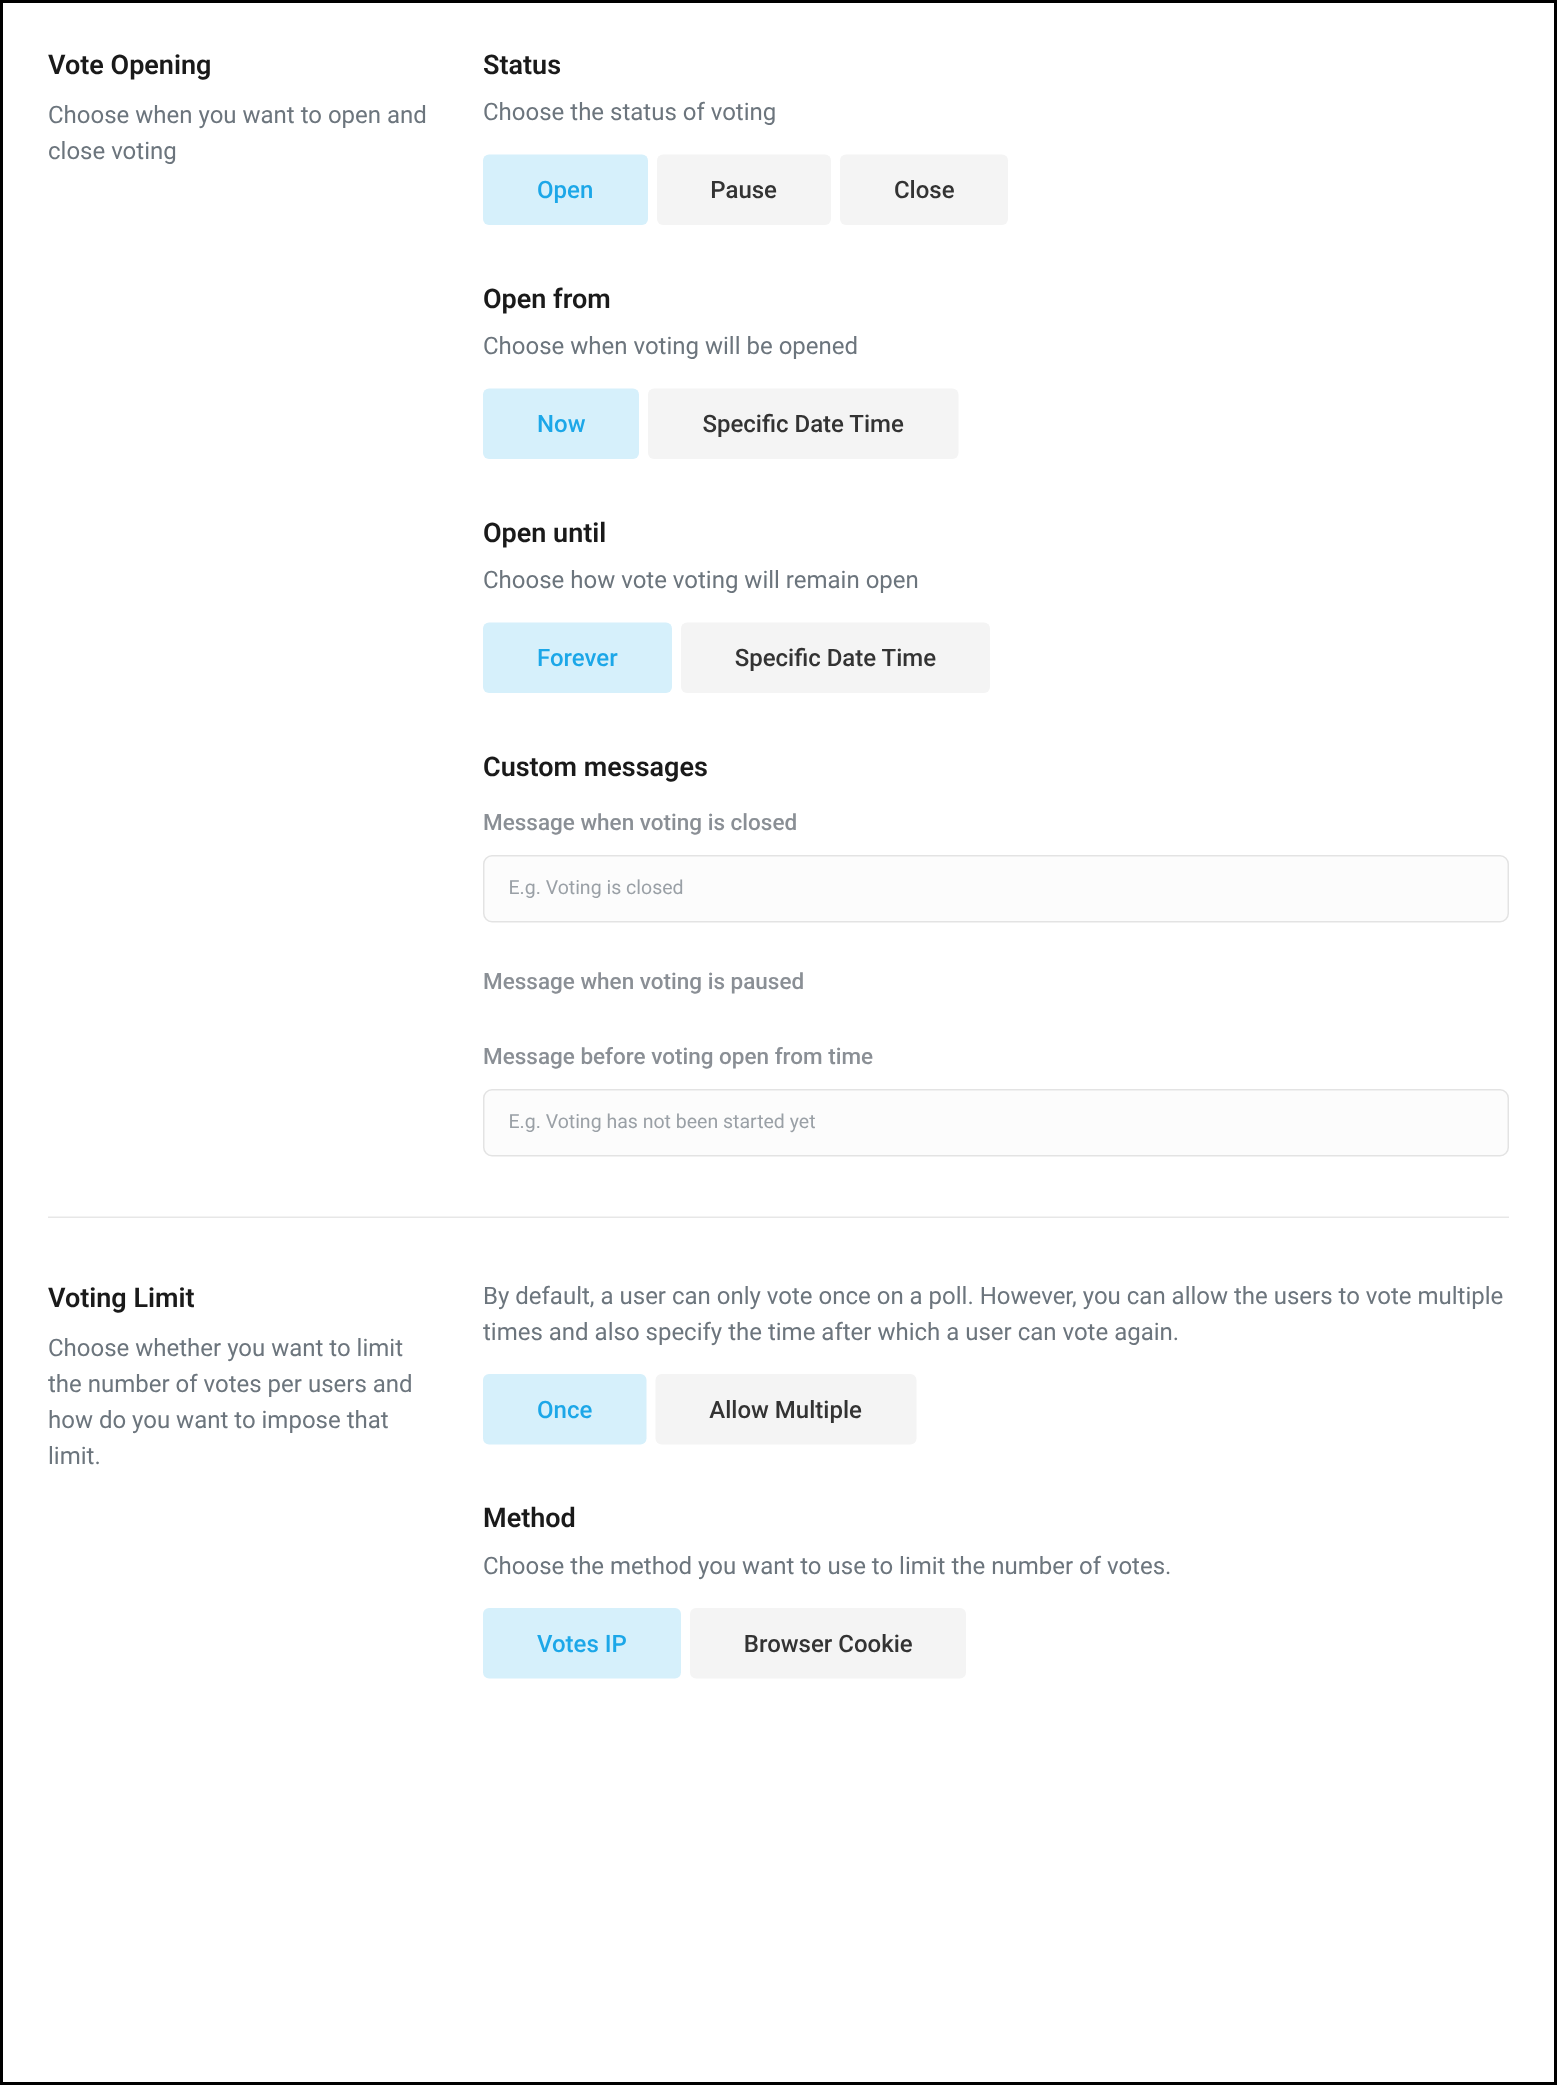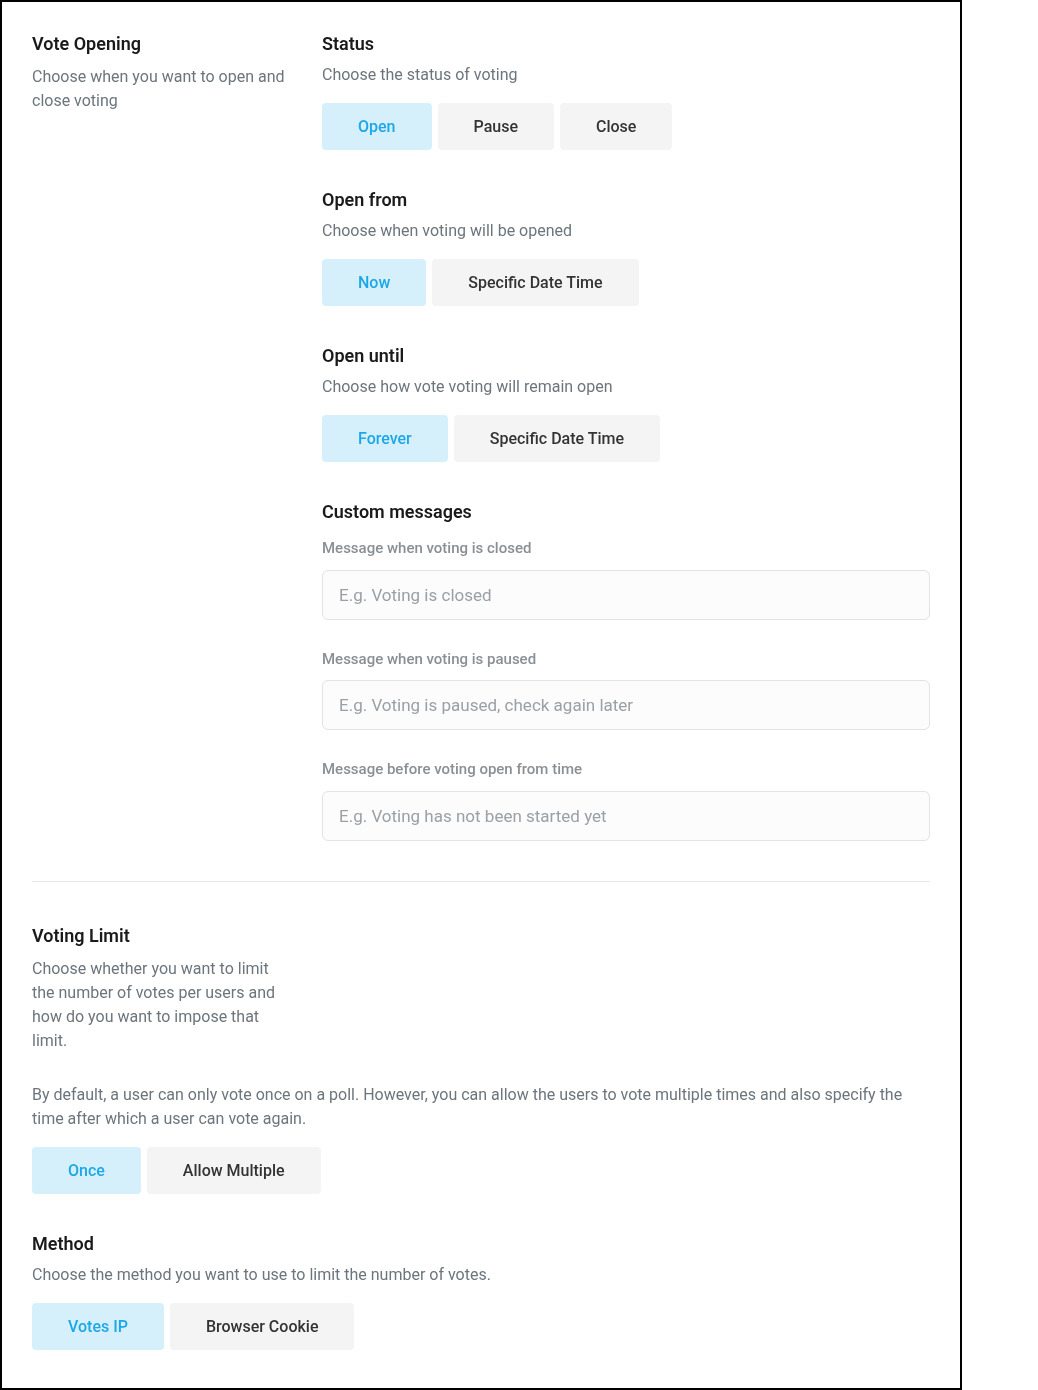--- a/index.html
+++ b/index.html
@@ -5,33 +5,32 @@
     * { box-sizing: border-box; margin: 0; padding: 0; }
     body {
       font-family: -apple-system, BlinkMacSystemFont, "Segoe UI", Roboto, "Helvetica Neue", Arial, sans-serif;
       background: #fff;
       color: #212529;
       font-size: 16px;
       line-height: 1.5;
     }
     .container {
       border: 2px solid #000;
-      width: 962px;
+      width: 1038px;
       height: 1390px;
       padding: 28px 30px;
     }
     .section {
       display: flex;
       gap: 30px;
       padding-bottom: 40px;
     }
     .section + .section {
       border-top: 1px solid #e7e7e7;
       padding-top: 40px;
-      flex-direction: column;
     }
     .left-col {
       width: 260px;
       flex-shrink: 0;
     }
     .right-col {
       flex: 1;
     }
     .section-title {
       font-size: 18px;
@@ -83,21 +82,21 @@
       font-size: 15px;
       color: #8a8f95;
       font-weight: 500;
       margin-bottom: 10px;
     }
     .text-input {
       width: 100%;
       border: 1px solid #e3e3e3;
       border-radius: 6px;
       padding: 14px 16px;
-      font-size: 17px;
+      font-size: 13px;
       font-family: inherit;
       color: #333;
       background: #fcfcfc;
     }
     .text-input::placeholder {
       color: #9aa0a6;
     }
     .field-group {
       margin-bottom: 28px;
     }
@@ -148,21 +147,20 @@
       <div class="sub-block">
         <div class="sub-title" style="margin-bottom:12px;">Custom messages</div>
 
         <div class="field-group">
           <div class="field-label">Message when voting is closed</div>
           <input type="text" class="text-input" placeholder="E.g. Voting is closed" style="">
         </div>
 
         <div class="field-group">
           <div class="field-label">Message when voting is paused</div>
-          <input type="text" class="text-input" placeholder="E.g. Voting is paused, check again later" style="">
         </div>
 
         <div class="field-group">
           <div class="field-label">Message before voting open from time</div>
           <input type="text" class="text-input" placeholder="E.g. Voting has not been started yet" style="">
         </div>
       </div>
 
     </div>
   </div>

